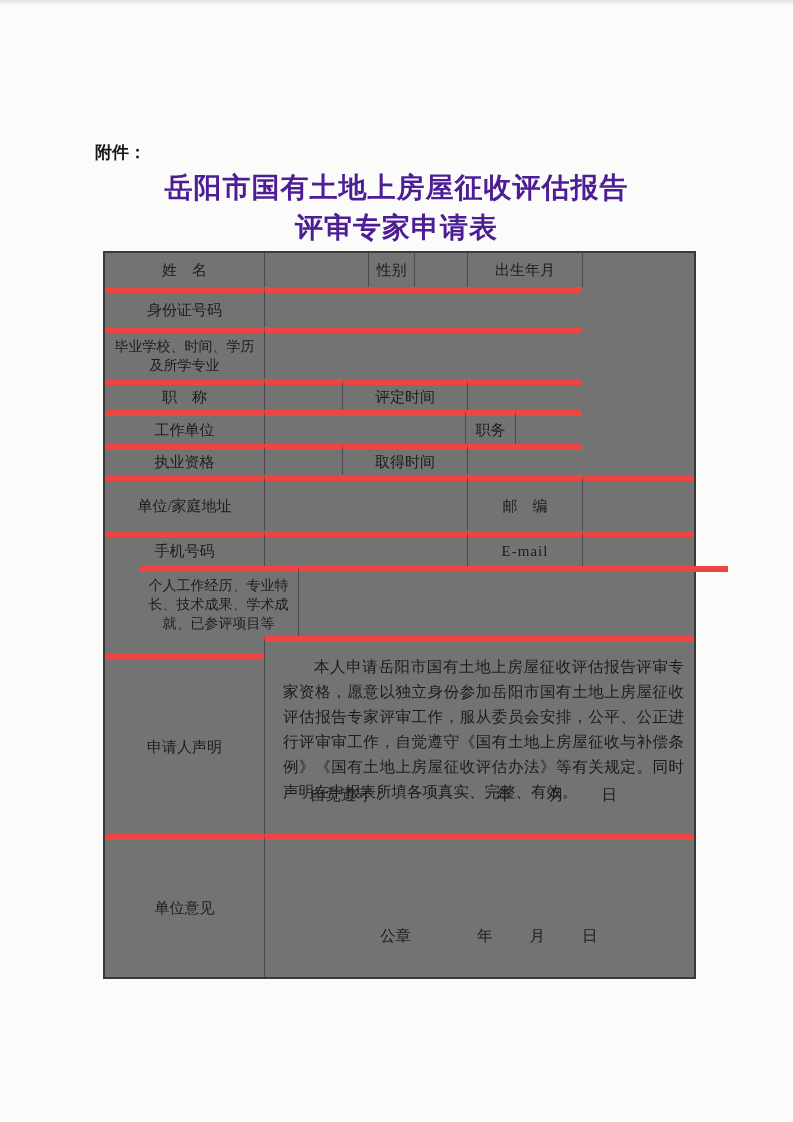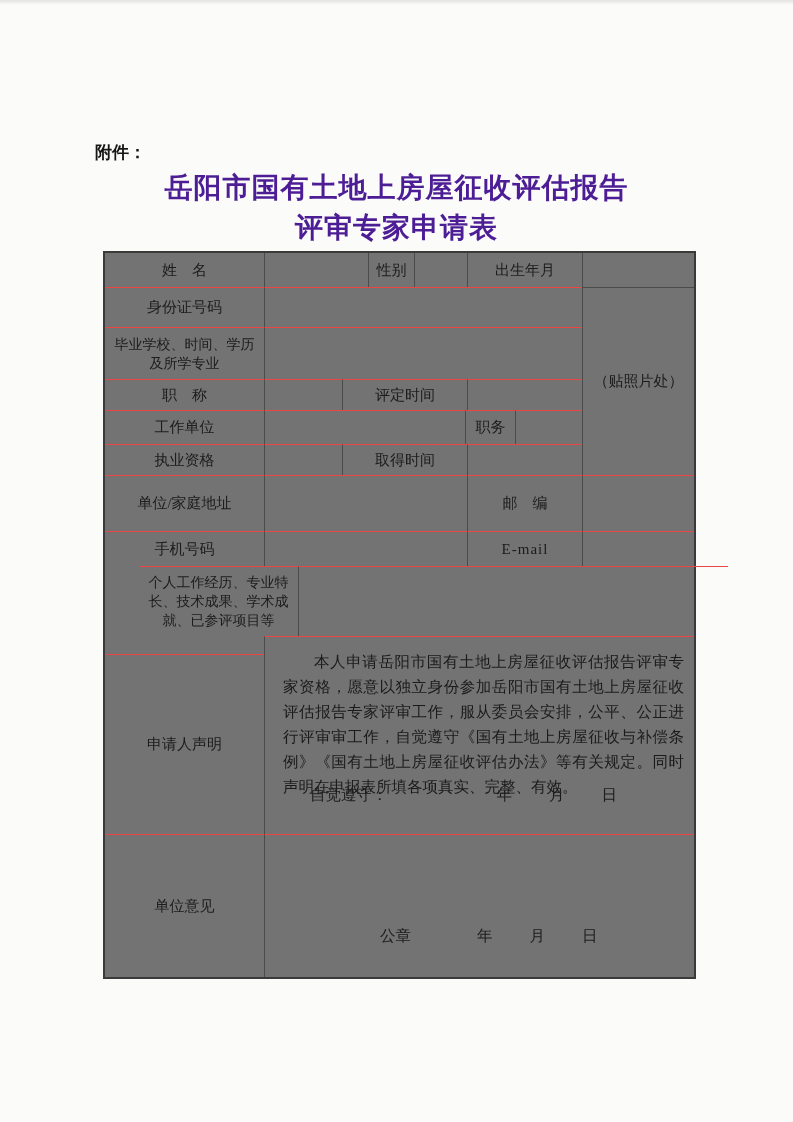--- a/index.html
+++ b/index.html
@@ -31,21 +31,21 @@
     width:589px; height:724px;
     border:2px solid #3a3a3a;
     box-sizing:content-box;
     background:#737373;
   }
   .tr { display:flex; width:589px; }
   .tr.narrow { width:477px; }
   .td {
     box-sizing:border-box;
     border-left:1px solid #4b4b4b;
-    border-top:1px solid #ef4444;
+    border-top:6px solid #ef4444;
     display:flex; align-items:center; justify-content:center;
     font-size:15px; color:#1c1c1c;
     text-align:center;
   }
   .tr .td:first-child { border-left:none; }
   .tr.first .td { border-top:none; }
   .lbl { line-height:19px; }
   .lbl.small { font-size:14px; padding:2px 4px; }
   .photo-cell {
     position:absolute; left:477px; top:34px;
@@ -124,21 +124,20 @@
     <div class="td" style="width:67px;"></div>
   </div>
 
   <div class="tr narrow" style="height:31px;">
     <div class="td lbl" style="width:159px;">执业资格</div>
     <div class="td" style="width:78px;"></div>
     <div class="td lbl" style="width:125px;">取得时间</div>
     <div class="td" style="width:115px;"></div>
   </div>
 
-  <div class="photo-cell">（贴照片处）</div>
 
   <div class="tr" style="height:56px;">
     <div class="td lbl" style="width:159px;">单位/家庭地址</div>
     <div class="td" style="width:203px;"></div>
     <div class="td lbl" style="width:115px;">邮　编</div>
     <div class="td" style="width:112px;"></div>
   </div>
 
   <div class="tr" style="height:35px;">
     <div class="td lbl" style="width:159px;">手机号码</div>

